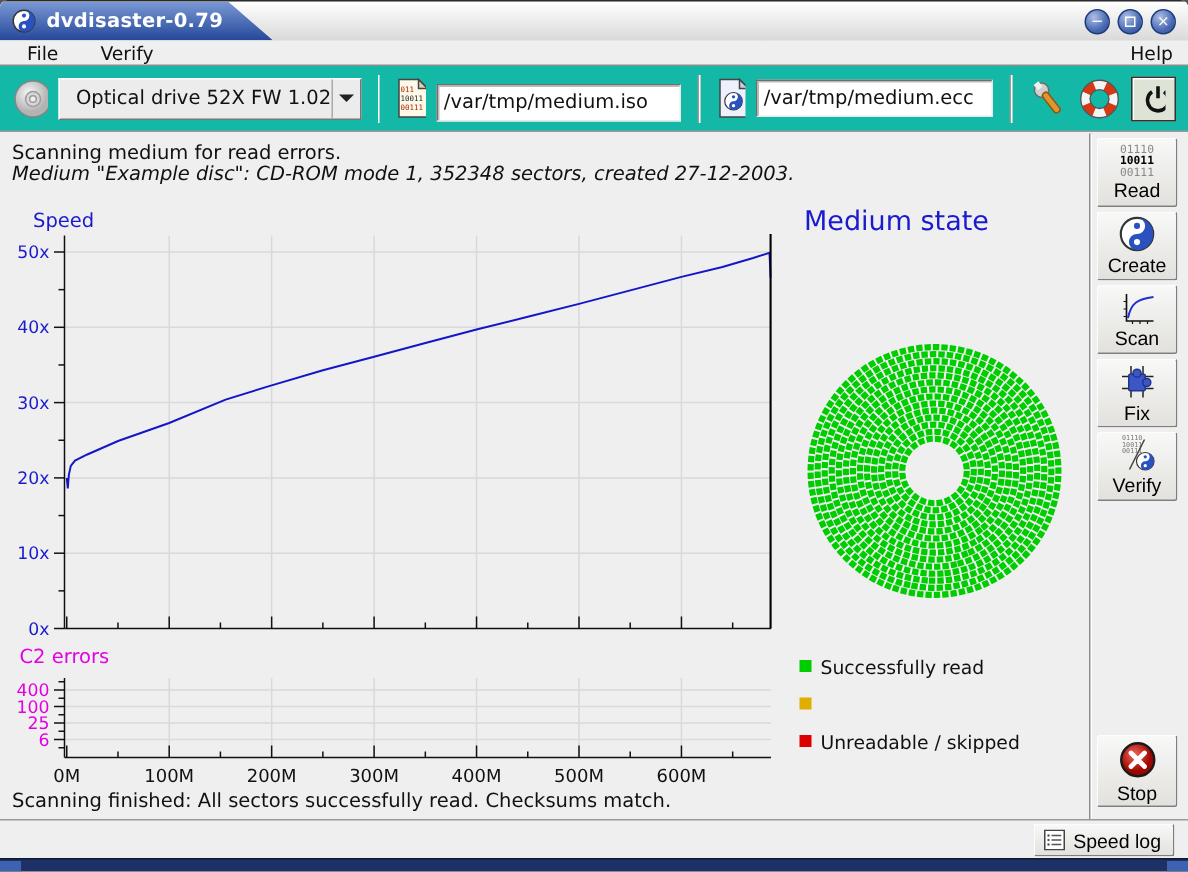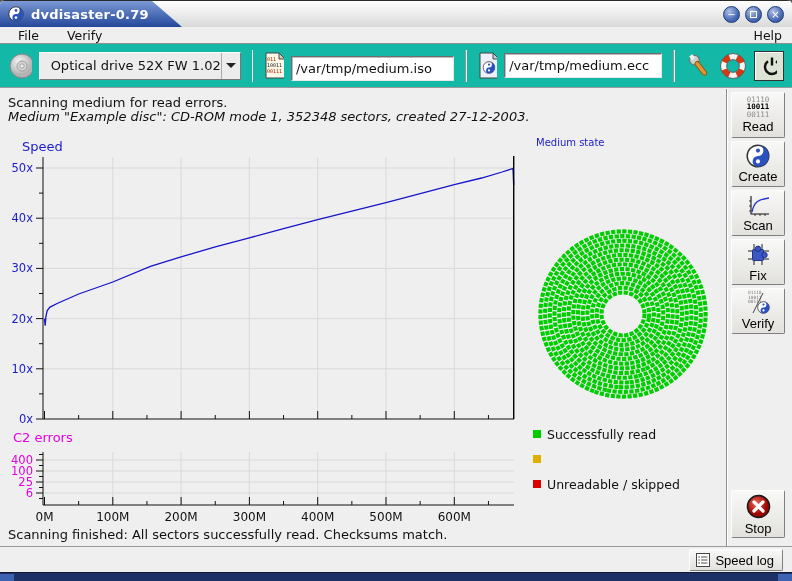--- a/index.html
+++ b/index.html
@@ -42,23 +42,23 @@
   .tb-input.iso{width:163px;margin-top:6px;}
   .tb-input.ecc{width:158px;}
   .tb-iconbtn{width:30px;height:32px;display:flex;align-items:center;justify-content:center;background:transparent;border:none;padding:0;}
   .power-btn{width:30px;height:30px;background:#dde4d5;border:1px solid #333;
     box-shadow:inset 1px 1px 0 #fff;display:flex;align-items:center;justify-content:center;}
   
   .content{position:absolute;left:0;top:89px;width:726px;height:457px;background:#efefef;}
   .status1{position:absolute;left:8px;top:6px;font-size:13px;}
   .status2{position:absolute;left:8px;top:20px;font-size:13px;font-style:italic;}
   #charts-svg{position:absolute;left:0;top:0;}
-  .medium-title{position:absolute;left:536px;top:48px;font-size:10px;color:#1a1ace;}
+  .medium-title{position:absolute;left:536px;top:48px;font-size:18px;color:#1a1ace;}
   #disc-svg{position:absolute;left:533px;top:133px;}
-  .legend{position:absolute;left:533px;top:338px;width:190px;}
+  .legend{position:absolute;left:533px;top:348px;width:190px;}
   .legend-row{display:flex;align-items:center;gap:6px;height:14px;margin-bottom:11px;font-size:12.5px;}
   .legend-swatch{width:8px;height:8px;display:inline-block;}
   .status-bottom{position:absolute;left:8px;top:438px;font-size:13px;}
   
   .v-sep{position:absolute;left:726px;top:89px;width:2px;height:457px;background:#8e8e8e;border-right:1px solid #fff;}
   .sidebar{position:absolute;left:729px;top:89px;width:63px;height:457px;background:#efefef;}
   .side-btn{position:absolute;left:2px;width:54px;height:46px;
     background:linear-gradient(#f8f8f7,#e2e1dd);
     border:1px solid;border-color:#fdfdfd #7f7f7f #7f7f7f #fdfdfd;border-radius:2px;
     display:flex;flex-direction:column;align-items:center;justify-content:center;gap:1px;font-size:13px;padding:0;}

